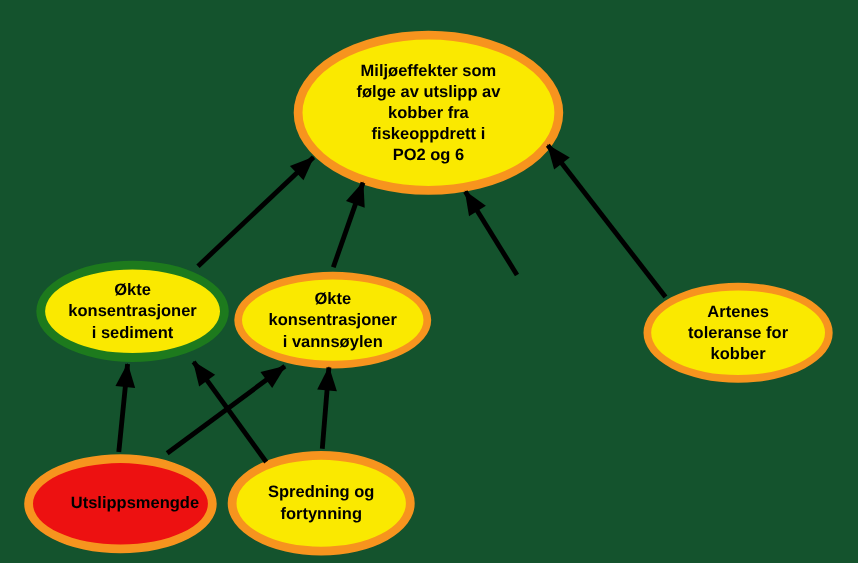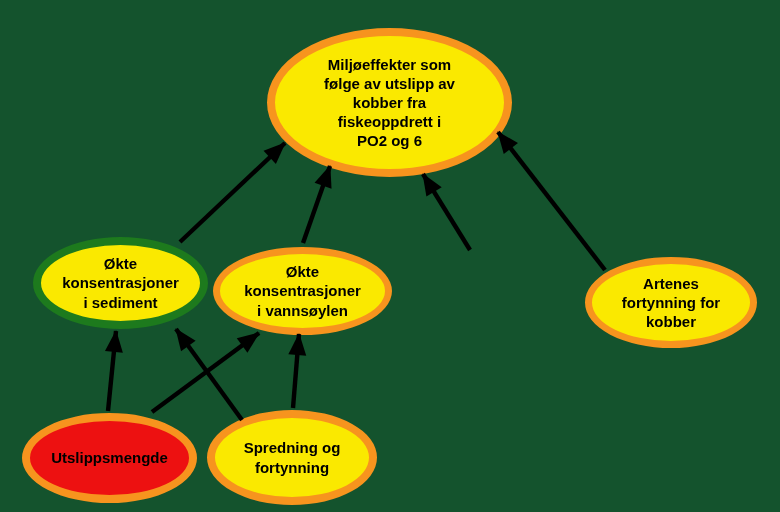--- a/index.html
+++ b/index.html
@@ -8,21 +8,21 @@
     font-family:"Liberation Sans",sans-serif;
   }
   .arrows{position:absolute;left:0;top:0;z-index:2;pointer-events:none;}
   .node{
     position:absolute;z-index:1;border-radius:50%;box-sizing:border-box;
     display:flex;align-items:center;justify-content:center;text-align:center;
     font-weight:bold;font-size:15px;line-height:1.28;color:#000;
     white-space:pre-line;padding:4px 8px;
   }
   .fill-yellow{background:#FAE900;}
-  .fill-red{background:#ED1111;}
+  .fill-red{background:#ED1111;justify-content:flex-end;}
   .border-orange{border:7px solid #F7941E;}
   .border-orange-thick{border:8px solid #F7941E;}
   .border-green{border:8px solid #1D7A1D;}
   .n-miljoeffekter{left:267px;top:28px;width:245px;height:149px;}
   .n-sediment{left:33px;top:237px;width:175px;height:92px;}
   .n-vannsoylen{left:213px;top:247px;width:179px;height:88px;}
   .n-tilgjengelighet{left:398px;top:251px;width:177px;height:94px;}
   .n-artenes{left:585px;top:257px;width:172px;height:91px;}
   .n-utslippsmengde{left:22px;top:413px;width:175px;height:90px;}
   .n-spredning{left:207px;top:410px;width:170px;height:95px;}
@@ -49,21 +49,21 @@
 
   <div class="node fill-yellow border-orange n-vannsoylen">
     <span>Økte
 konsentrasjoner
 i vannsøylen</span>
   </div>
 
 
   <div class="node fill-yellow border-orange n-artenes">
     <span>Artenes
-fortynning for
+toleranse for
 kobber</span>
   </div>
 
   <div class="node fill-red border-orange-thick n-utslippsmengde">
     <span>Utslippsmengde</span>
   </div>
 
   <div class="node fill-yellow border-orange-thick n-spredning">
     <span>Spredning og
 fortynning</span>

